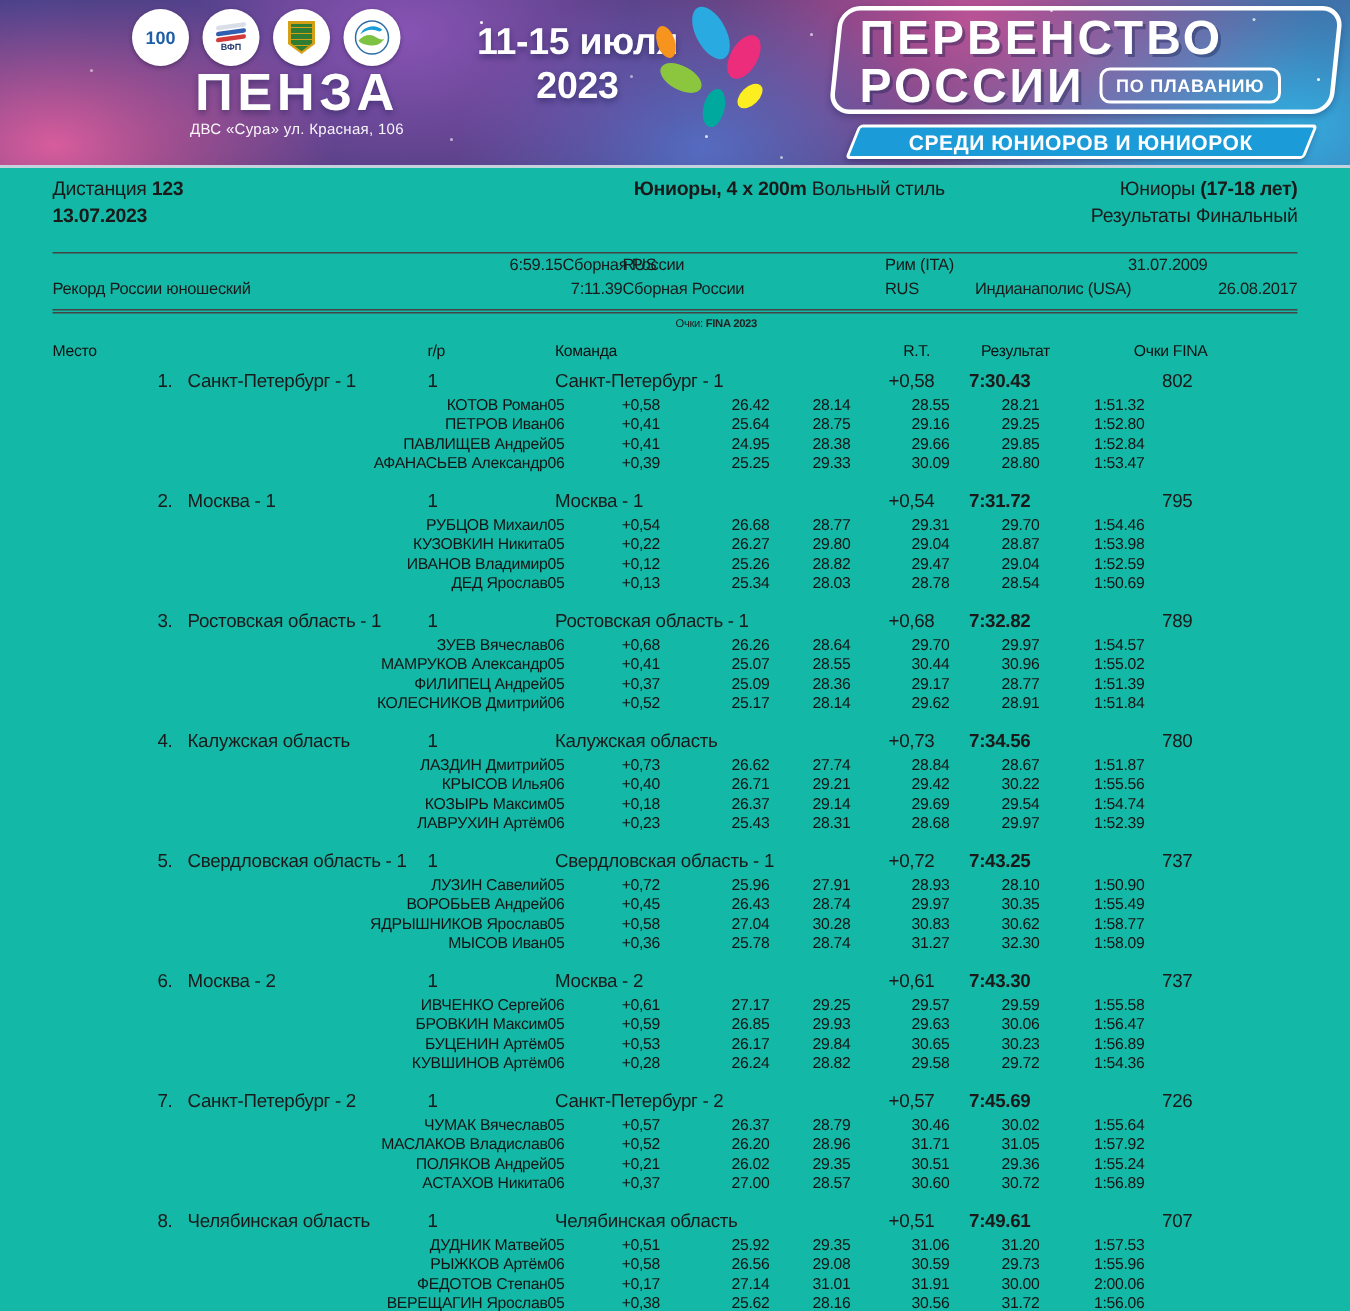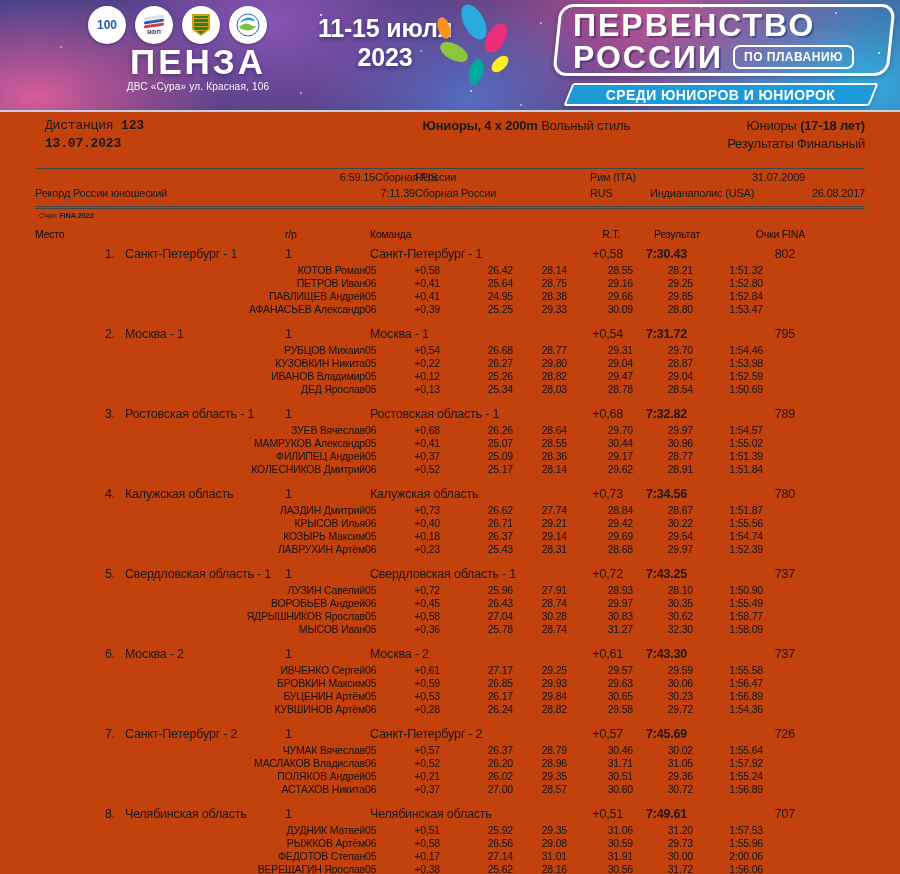--- a/index.html
+++ b/index.html
@@ -1,18 +1,18 @@
 <!DOCTYPE html>
 <html><head>
 <meta charset="utf-8">
 <style>
   * { margin:0; padding:0; box-sizing:border-box; }
   html,body { width:900px; background:#fff; }
   body { font-family:"Liberation Sans","DejaVu Sans",sans-serif; color:#1a1a1a; letter-spacing:-0.2px; }
-  .page { width:900px; height:874px; overflow:hidden; background:#c2410c; }
+  .page { width:900px; height:874px; overflow:hidden; background:#14b8a6; }
 
   
   .banner{
     position:relative; width:900px; height:112px; overflow:hidden;
     border-bottom:2px solid #c2d3de;
     background:
       radial-gradient(ellipse 340px 200px at 4% 88%, rgba(223,94,158,.95) 0%, rgba(223,94,158,0) 55%),
       radial-gradient(ellipse 300px 180px at 2% 8%,  rgba(56,64,140,.9) 0%, rgba(56,64,140,0) 55%),
       radial-gradient(ellipse 360px 220px at 30% 20%, rgba(146,88,190,.85) 0%, rgba(146,88,190,0) 60%),
       radial-gradient(ellipse 300px 200px at 52% 90%, rgba(88,120,210,.8) 0%, rgba(88,120,210,0) 55%),
@@ -53,34 +53,34 @@
   .title-l1{ font-size:32px; font-weight:900; letter-spacing:2px; line-height:1.0; text-shadow:2px 2px 0 rgba(10,25,70,.35); }
   .title-l2row{ display:flex; align-items:center; gap:10px; }
   .title-l2{ font-size:32px; font-weight:900; letter-spacing:2px; line-height:1.0; text-shadow:2px 2px 0 rgba(10,25,70,.35); }
   .title-badge{ border:2px solid #fff; border-radius:7px; font-size:12px; font-weight:800; padding:3px 9px; letter-spacing:.5px; white-space:nowrap; }
 
   .sub-banner{ position:absolute; left:568px; top:83px; width:306px; height:23px; background:#1b9cd8; border:2px solid #fff; border-radius:3px; transform:skewX(-22deg); display:flex; align-items:center; justify-content:center; box-shadow:0 2px 4px rgba(10,20,60,.3); }
   .sub-banner span{ transform:skewX(22deg); color:#fff; font-size:14px; font-weight:800; letter-spacing:.4px; white-space:nowrap; }
 
   
   .event-info{ padding:8px 35px 0 35px; height:50px; position:relative; font-size:13px; }
-  .ei-left{ position:absolute; left:45px; top:6px;font-family:Liberation Mono, monospace; }
+  .ei-left{ position:absolute; left:35px; top:6px; }
   .ei-left .l1 b{ font-weight:700; }
   .ei-left .l2{ font-weight:600; margin-top:3px; }
   .ei-center{ position:absolute; left:300px; top:6px; width:330px; text-align:right; }
   .ei-center b{ font-weight:700; }
   .ei-right{ position:absolute; right:35px; top:6px; text-align:right; }
   .ei-right .l1 b{ font-weight:700; }
   .ei-right .l2{ margin-top:3px; }
 
   
   .records{ margin:6px 35px 0 35px; border-top:1px solid #444; border-bottom:3px double #444; padding:2px 0 3px 0; }
   .record-row{ display:grid; grid-template-columns:340px 40px 175px 60px 155px 60px; font-size:11px; height:16px; align-items:baseline; }
   .record-row .c{ white-space:nowrap; overflow:visible; }
-  .points-note{ margin:2px 0 0 39px; font-size:7.5px; color:#222; }
+  .points-note{ margin:2px 0 0 55px; font-size:7.5px; color:#222;text-align:center; }
   .points-note b{ font-weight:700; }
 
   
   .results{ margin-top:8px; }
   .row{ display:grid; align-items:baseline; }
   .row .c{ white-space:nowrap; }
   .r{ text-align:right; } .l{ text-align:left; }
   .bold{ font-weight:700; }
 
   .row.head{ grid-template-columns:250px 85px 180px 70px 80px 105px; padding-left:35px; font-size:10.5px; height:14px; margin-bottom:5px; color:#111; }

